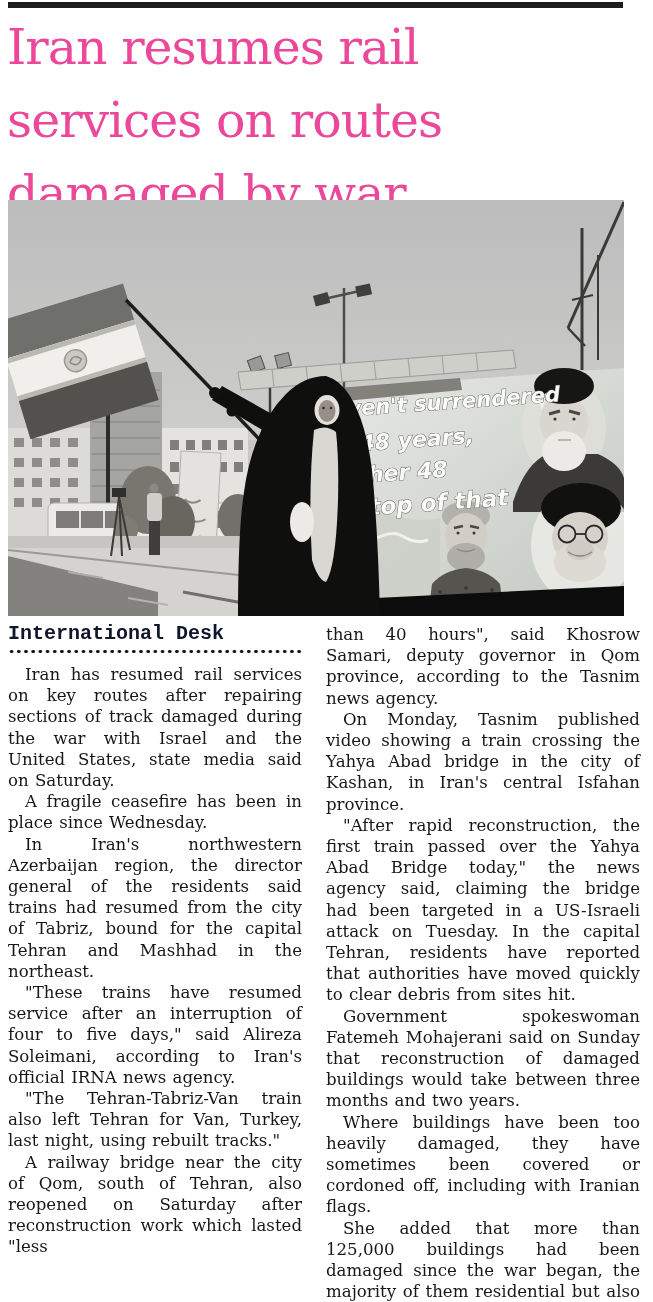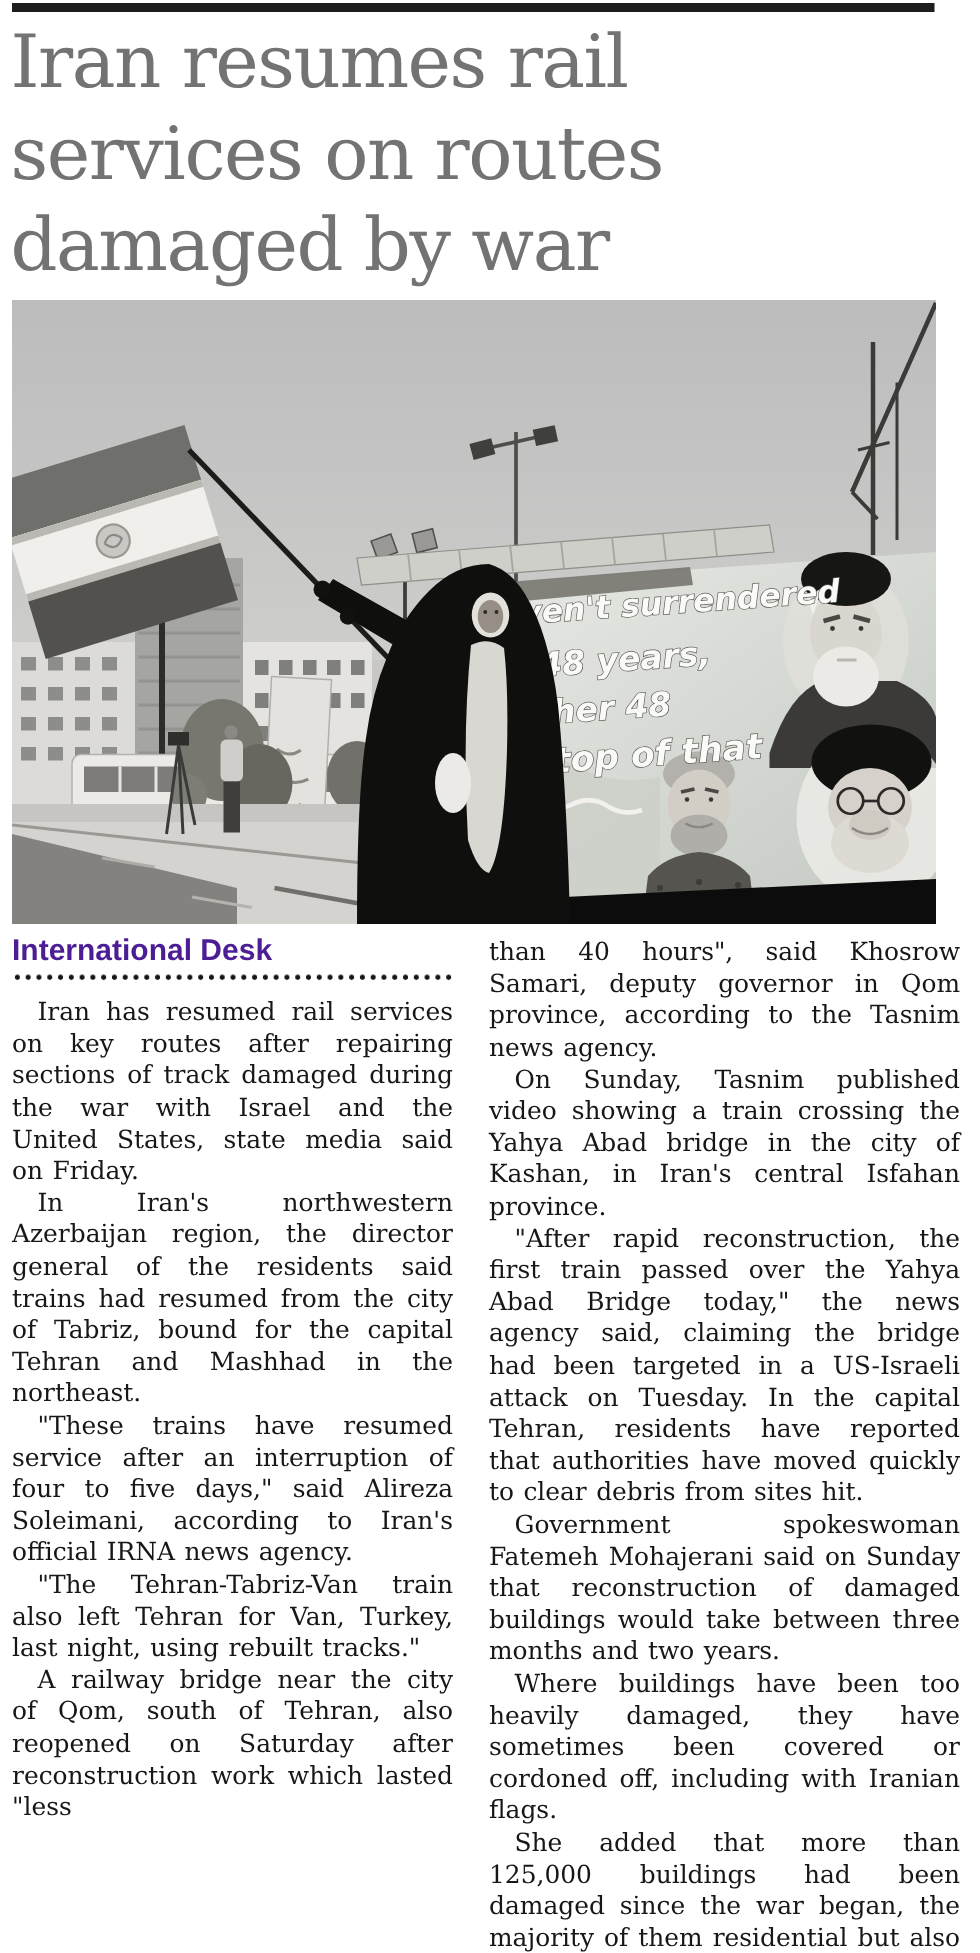--- a/index.html
+++ b/index.html
@@ -1,25 +1,25 @@
 <!DOCTYPE html>
 <html><head>
 <meta charset="utf-8">
 <style>
   html,body{margin:0;padding:0;background:#ffffff;}
   body{width:653px;height:1302px;position:relative;font-family:"DejaVu Serif",serif;color:#161616;overflow:hidden;}
   .top-rule{position:absolute;left:8px;top:2px;width:615px;height:6px;background:#1d1d1d;}
   .headline{position:absolute;left:7px;top:11px;width:510px;margin:0;font-family:"DejaVu Serif",serif;
-    font-weight:normal;font-size:49px;line-height:61px;letter-spacing:-1px;color:#737373;}
+    font-weight:normal;font-size:49px;line-height:73px;letter-spacing:-1px;color:#ec4899;}
   .photo-wrap{position:absolute;left:8px;top:200px;width:616px;height:416px;}
   .article{position:absolute;left:8px;top:622px;width:632px;display:flex;gap:24px;}
   .col{box-sizing:border-box;}
   .col1{width:294px;}
   .col2{width:314px;padding-top:2px;}
-  .byline{font-family:Liberation Sans, sans-serif;font-weight:bold;font-size:20px;line-height:24px;color:#4c1d95;}
+  .byline{font-family:Liberation Mono, monospace;font-weight:bold;font-size:20px;line-height:24px;color:#0f172a;}
   .dotrule{height:5px;margin:3px 0 10px 0;
     background-image:radial-gradient(circle,#161616 1.5px,rgba(0,0,0,0) 1.9px);
     background-size:7.2px 5px;background-repeat:repeat-x;background-position:0 50%;}
   p.body{margin:0;font-size:16.6px;line-height:21.2px;text-align:justify;text-indent:17px;word-spacing:1px;color:#171717;}
   .col2 p.body:first-child{text-indent:0;}
   svg text.bb{font-family:"DejaVu Sans",sans-serif;font-weight:bold;font-style:italic;
     fill:#fafaf8;stroke:#5a5a52;stroke-width:0.9;paint-order:stroke;}
 </style>
 </head>
 <body>
@@ -266,27 +266,28 @@
     <circle cx="207" cy="193" r="6" fill="#111110"></circle>
     <circle cx="224" cy="211" r="5.5" fill="#111110"></circle>
   </g>
 </svg>
 </div>
 
 <div class="article">
   <div class="col col1">
     <div class="byline">International Desk</div>
     <div class="dotrule"></div>
-    <p class="body">Iran has resumed rail services on key routes after repairing sections of track damaged during the war with Israel and the United States, state media said on Friday.</p>
+    <p class="body">Iran has resumed rail services on key routes after repairing sections of track damaged during the war with Israel and the United States, state media said on Saturday.</p>
+    <p class="body">A fragile ceasefire has been in place since Wednesday.</p>
     <p class="body">In Iran's northwestern Azerbaijan region, the director general of the residents said trains had resumed from the city of Tabriz, bound for the capital Tehran and Mashhad in the northeast.</p>
     <p class="body">"These trains have resumed service after an interruption of four to five days," said Alireza Soleimani, according to Iran's official IRNA news agency.</p>
     <p class="body">"The Tehran-Tabriz-Van train also left Tehran for Van, Turkey, last night, using rebuilt tracks."</p>
     <p class="body">A railway bridge near the city of Qom, south of Tehran, also reopened on Saturday after reconstruction work which lasted "less</p>
   </div>
   <div class="col col2">
     <p class="body">than 40 hours", said Khosrow Samari, deputy governor in Qom province, according to the Tasnim news agency.</p>
-    <p class="body">On Sunday, Tasnim published video showing a train crossing the Yahya Abad bridge in the city of Kashan, in Iran's central Isfahan province.</p>
+    <p class="body">On Monday, Tasnim published video showing a train crossing the Yahya Abad bridge in the city of Kashan, in Iran's central Isfahan province.</p>
     <p class="body">"After rapid reconstruction, the first train passed over the Yahya Abad Bridge today," the news agency said, claiming the bridge had been targeted in a US-Israeli attack on Tuesday. In the capital Tehran, residents have reported that authorities have moved quickly to clear debris from sites hit.</p>
     <p class="body">Government spokeswoman Fatemeh Mohajerani said on Sunday that reconstruction of damaged buildings would take between three months and two years.</p>
     <p class="body">Where buildings have been too heavily damaged, they have sometimes been covered or cordoned off, including with Iranian flags.</p>
     <p class="body">She added that more than 125,000 buildings had been damaged since the war began, the majority of them residential but also schools, hospitals and other civilian facilities.</p>
   </div>
 </div>
 
 </body></html>

